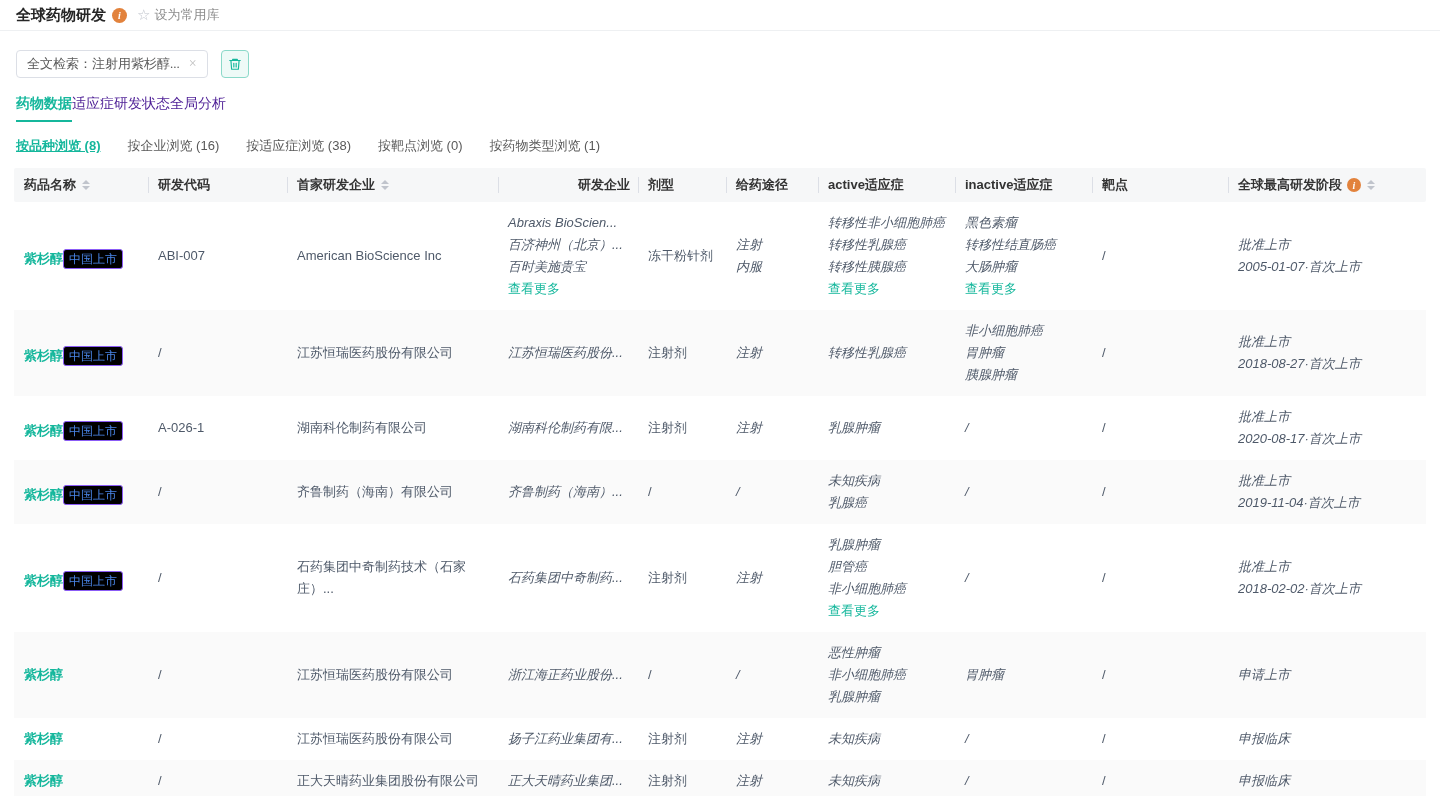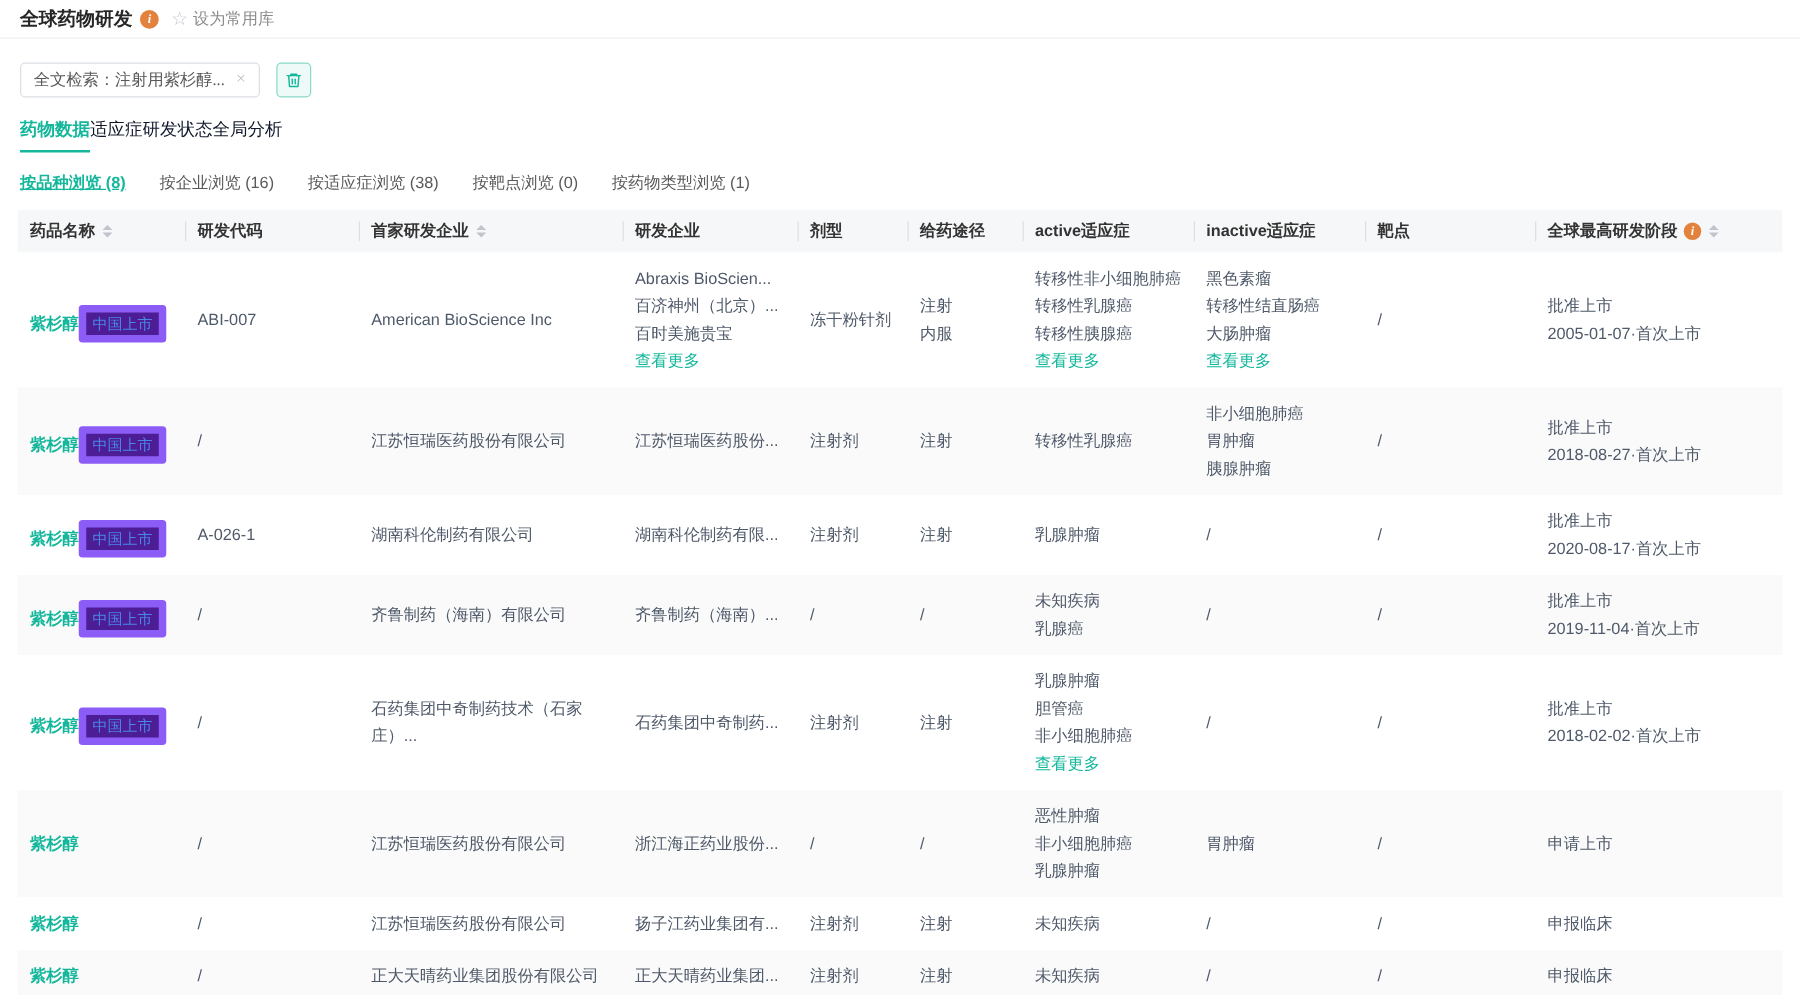--- a/index.html
+++ b/index.html
@@ -30,58 +30,58 @@
     border: 1px solid #dcdfe6; border-radius: 4px; color: #595959; font-size: 13px; background: #fff; font-family: Liberation Serif, serif;
   }
   .chip-close { color: #bfbfbf; font-size: 14px; cursor: pointer; line-height: 1; }
   .trash-btn {
     width: 28px; height: 28px; border: 1px solid #8bd9c9; background: #eefaf7; border-radius: 4px;
     display: flex; align-items: center; justify-content: center; cursor: pointer;
   }
 
   
   .tabs { display: flex; padding: 17px 16px 0; }
-  .tab { font-size: 14px; color: #0f172a; padding-bottom: 9px; position: relative; cursor: pointer; }
+  .tab { font-size: 14px; color: #4c1d95; padding-bottom: 9px; position: relative; cursor: pointer; }
   .tab.active { color: #15b79c; font-weight: bold; }
   .tab.active::after { content: ""; position: absolute; left: 0; right: 0; bottom: 0; height: 2px; background: #15b79c; }
 
   .subtabs { display: flex; gap: 27px; padding: 15px 16px 13px; }
   .subtab { font-size: 13px; color: #595959; cursor: pointer; }
   .subtab.active { color: #15b79c; font-weight: bold; text-decoration: underline; }
 
   
   .table { margin: 0 14px; }
   .thead { display: flex; align-items: stretch; background: #f6f7f8; height: 34px; border-radius: 2px; }
   .th { display: flex; align-items: center; padding: 0 8px 0 10px; font-weight: bold; color: #333; position: relative; }
   .th + .th::before { content: ""; position: absolute; left: 0; top: 9px; height: 16px; width: 1px; background: #dcdfe6; }
   .sort { display: inline-flex; flex-direction: column; margin-left: 6px; cursor: pointer; }
   .caret { display: block; width: 0; height: 0; border-left: 4px solid transparent; border-right: 4px solid transparent; }
   .caret.up { border-bottom: 4px solid #c0c4cc; margin-bottom: 2px; }
   .caret.down { border-top: 4px solid #c0c4cc; }
 
   .tr { display: flex; align-items: center; padding: 10px 0; background: #fff; }
   .tr.alt { background: #fafafa; }
   .td { padding: 0 8px 0 10px; line-height: 22px; color: #4e5969; }
-  .line { line-height: 22px; }
+  .line { line-height: 22px; font-style: italic; }
 
   .c1 { flex: 0 0 134px; width: 134px; }
   .c2 { flex: 0 0 139px; width: 139px; }
   .c3 { flex: 0 0 211px; width: 211px; }
-  .c4 { flex: 0 0 140px; width: 140px; }
+  .c4 { flex: 0 0 140px; width: 140px; justify-content: flex-end; }
   .c5 { flex: 0 0 88px;  width: 88px; }
   .c6 { flex: 0 0 92px;  width: 92px; }
   .c7 { flex: 0 0 137px; width: 137px; }
   .c8 { flex: 0 0 137px; width: 137px; }
   .c9 { flex: 0 0 136px; width: 136px; }
   .c10{ flex: 0 0 198px; width: 198px; }
 
   .drug-link { color: #15b79c; font-weight: bold; text-decoration: none; cursor: pointer; display: inline-block; }
   .badge {
     display: inline-block; margin-top: 6px; padding: 0 5px; line-height: 18px; font-size: 12px;
-    color: #4a86e8; border: 6px solid #8b5cf6; border-radius: 3px; background: #4c1d95;
+    color: #4a86e8; border: 1px solid #8b5cf6; border-radius: 3px; background: #000000;
   }
   .more-link { display: block; color: #15b79c; cursor: pointer; text-decoration: none; line-height: 22px; }
 </style>
 </head>
 <body>
 
 <header class="topbar">
   <span class="page-title">全球药物研发</span>
   <span class="info-badge">i</span>
   <span class="star-icon">☆</span>

